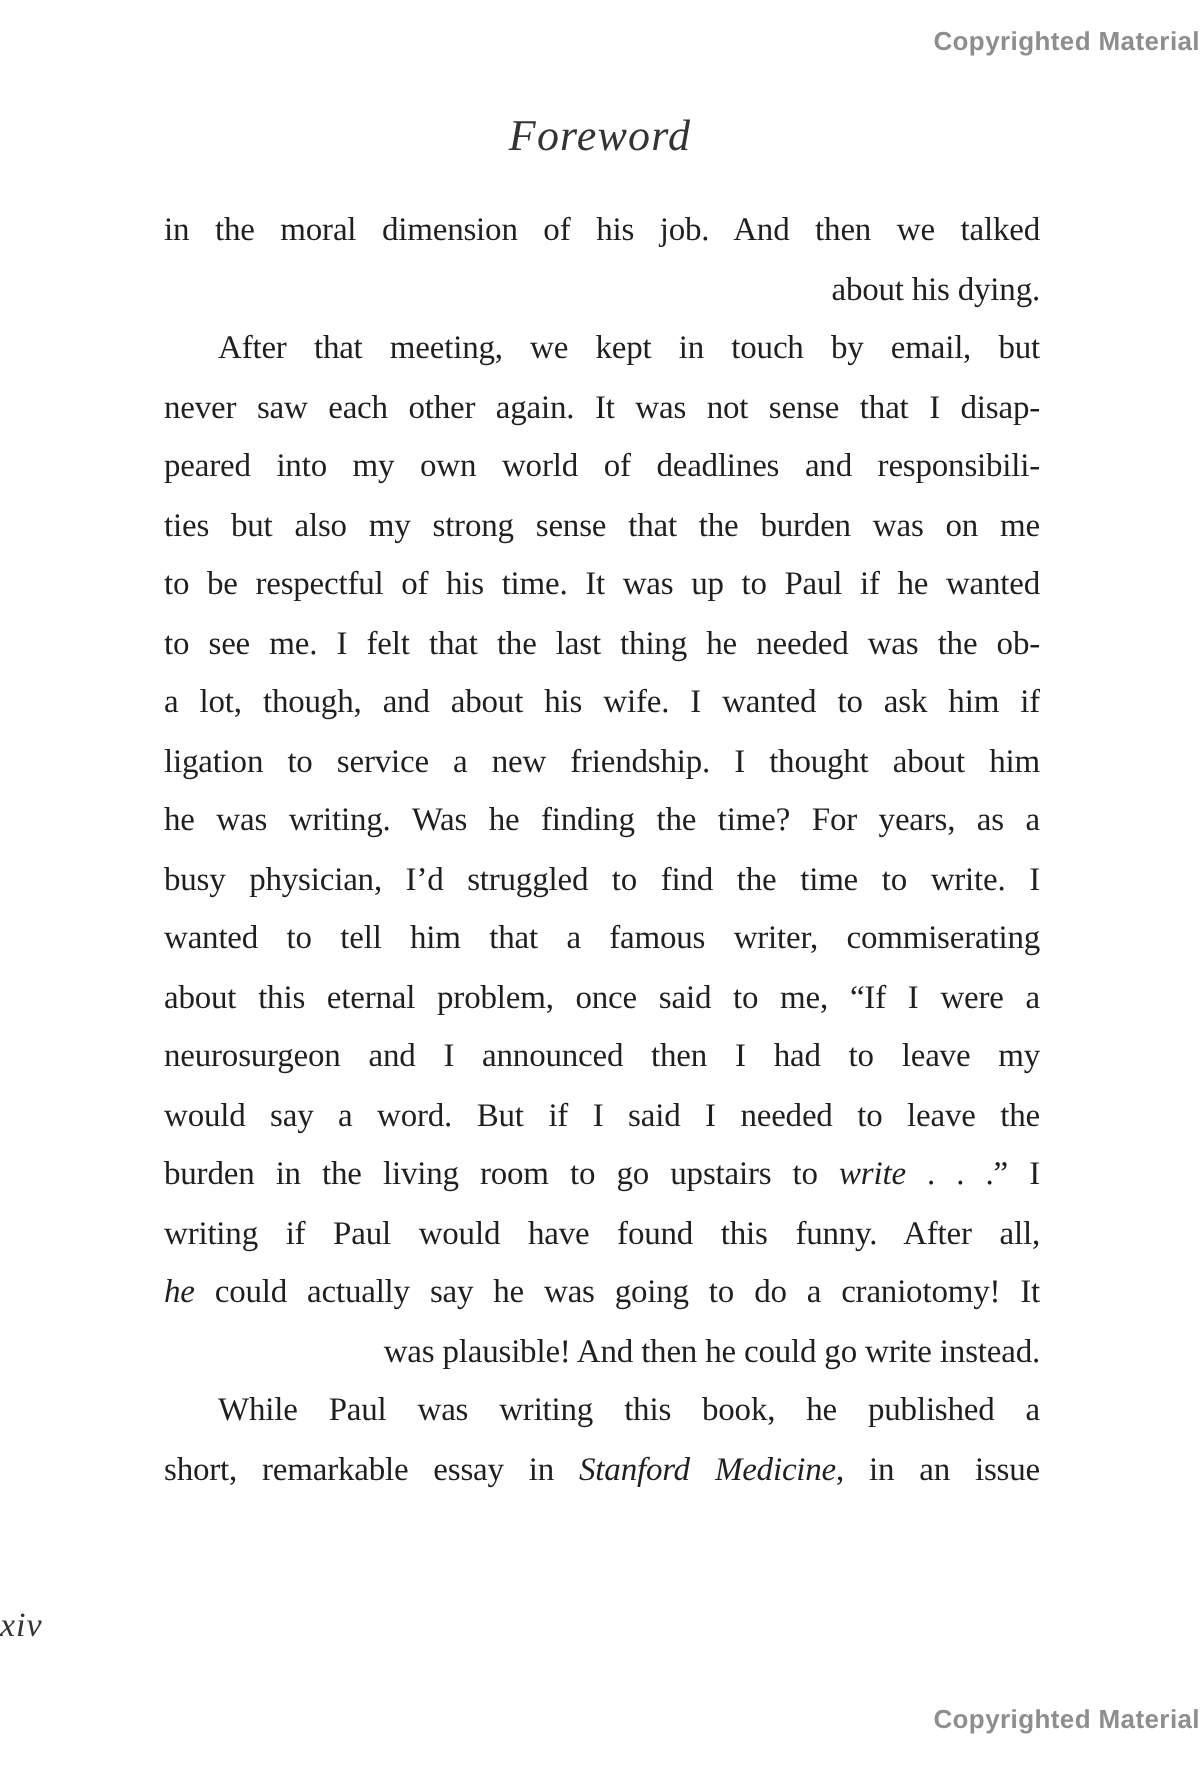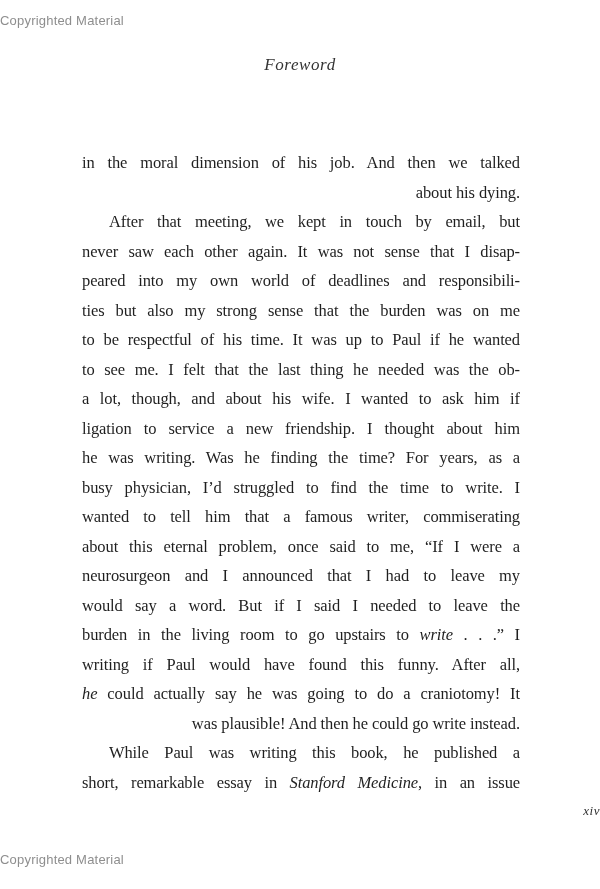--- a/index.html
+++ b/index.html
@@ -11,49 +11,48 @@
     width: 600px;
     height: 889px;
     background: var(--bg-color, #ffffff);
     overflow: hidden;
     font-family: "Liberation Serif", serif;
   }
   .banner {
     position: absolute;
     left: 0;
     width: 100%;
-    text-align: left;
+    text-align: right;
     font-family: "Liberation Sans", sans-serif;
-    font-weight: normal;
+    font-weight: bold;
     font-size: 13px;
     color: var(--banner-color, #8e8e8e);
     letter-spacing: 0.2px;
   }
   .banner-top { top: 13px; }
   .banner-bottom { top: 852px; }
   .chapter-title {
     position: absolute;
     top: 55px;
     left: 0;
     width: 100%;
     text-align: center;
     font-style: italic;
-    font-size: 17px;
+    font-size: 22px;
     letter-spacing: 0.6px;
     color: var(--title-color, #333333);
   }
   .body-text {
     position: absolute;
     top: 100px;
     left: 82px;
     width: 438px;
     font-size: 16.5px;
     letter-spacing: -0.1px;
     color: var(--text-color, #1f1f1f);
-    margin-top: 48px;
   }
   .line {
     height: 29.5px;
     line-height: 29.5px;
     overflow: hidden;
     text-align: right;
   }
   .line.justify {
     text-align: justify;
     text-align-last: justify;
@@ -69,23 +68,23 @@
   }
   .run-italic {
     font-style: italic;
     font-family: Liberation Serif, serif;
   }
   .page-number {
     position: absolute;
     top: 803px;
     left: 0;
     width: 100%;
-    text-align: right;
+    text-align: left;
     font-style: italic;
-    font-size: 13px;
+    font-size: 17px;
     letter-spacing: 0.5px;
     color: var(--title-color, #3a3a3a);
   }
 </style>
 </head>
 <body>
 
 <div class="page">
   <div class="banner banner-top">Copyrighted Material</div>
 
@@ -99,21 +98,21 @@
       <div class="line justify"><span class="run-regular">peared into my own world of deadlines and responsibili-</span></div>
       <div class="line justify"><span class="run-regular">ties but also my strong sense that the burden was on me</span></div>
       <div class="line justify"><span class="run-regular">to be respectful of his time. It was up to Paul if he wanted</span></div>
       <div class="line justify"><span class="run-regular">to see me. I felt that the last thing he needed was the ob-</span></div>
       <div class="line justify"><span class="run-regular">a lot, though, and about his wife. I wanted to ask him if</span></div>
       <div class="line justify"><span class="run-regular">ligation to service a new friendship. I thought about him</span></div>
       <div class="line justify"><span class="run-regular">he was writing. Was he finding the time? For years, as a</span></div>
       <div class="line justify"><span class="run-regular">busy physician, I’d struggled to find the time to write. I</span></div>
       <div class="line justify"><span class="run-regular">wanted to tell him that a famous writer, commiserating</span></div>
       <div class="line justify"><span class="run-regular">about this eternal problem, once said to me, “If I were a</span></div>
-      <div class="line justify"><span class="run-regular">neurosurgeon and I announced that I had to leave my</span></div>
+      <div class="line justify"><span class="run-regular">neurosurgeon and I announced then I had to leave my</span></div>
       <div class="line justify"><span class="run-regular">would say a word. But if I said I needed to leave the</span></div>
       <div class="line justify"><span class="run-regular">burden in the living room to go upstairs to </span><span class="run-italic">write</span><span class="run-regular"> . . .” I</span></div>
       <div class="line justify"><span class="run-regular">writing if Paul would have found this funny. After all,</span></div>
       <div class="line justify"><span class="run-italic">he</span><span class="run-regular"> could actually say he was going to do a craniotomy! It</span></div>
       <div class="line"><span class="run-regular">was plausible! And then he could go write instead.</span></div>
       <div class="line justify indent"><span class="run-regular">While Paul was writing this book, he published a</span></div>
       <div class="line justify"><span class="run-regular">short, remarkable essay in </span><span class="run-italic">Stanford Medicine</span><span class="run-regular">, in an issue</span></div>
     </div>
 
   <div class="page-number">xiv</div>

